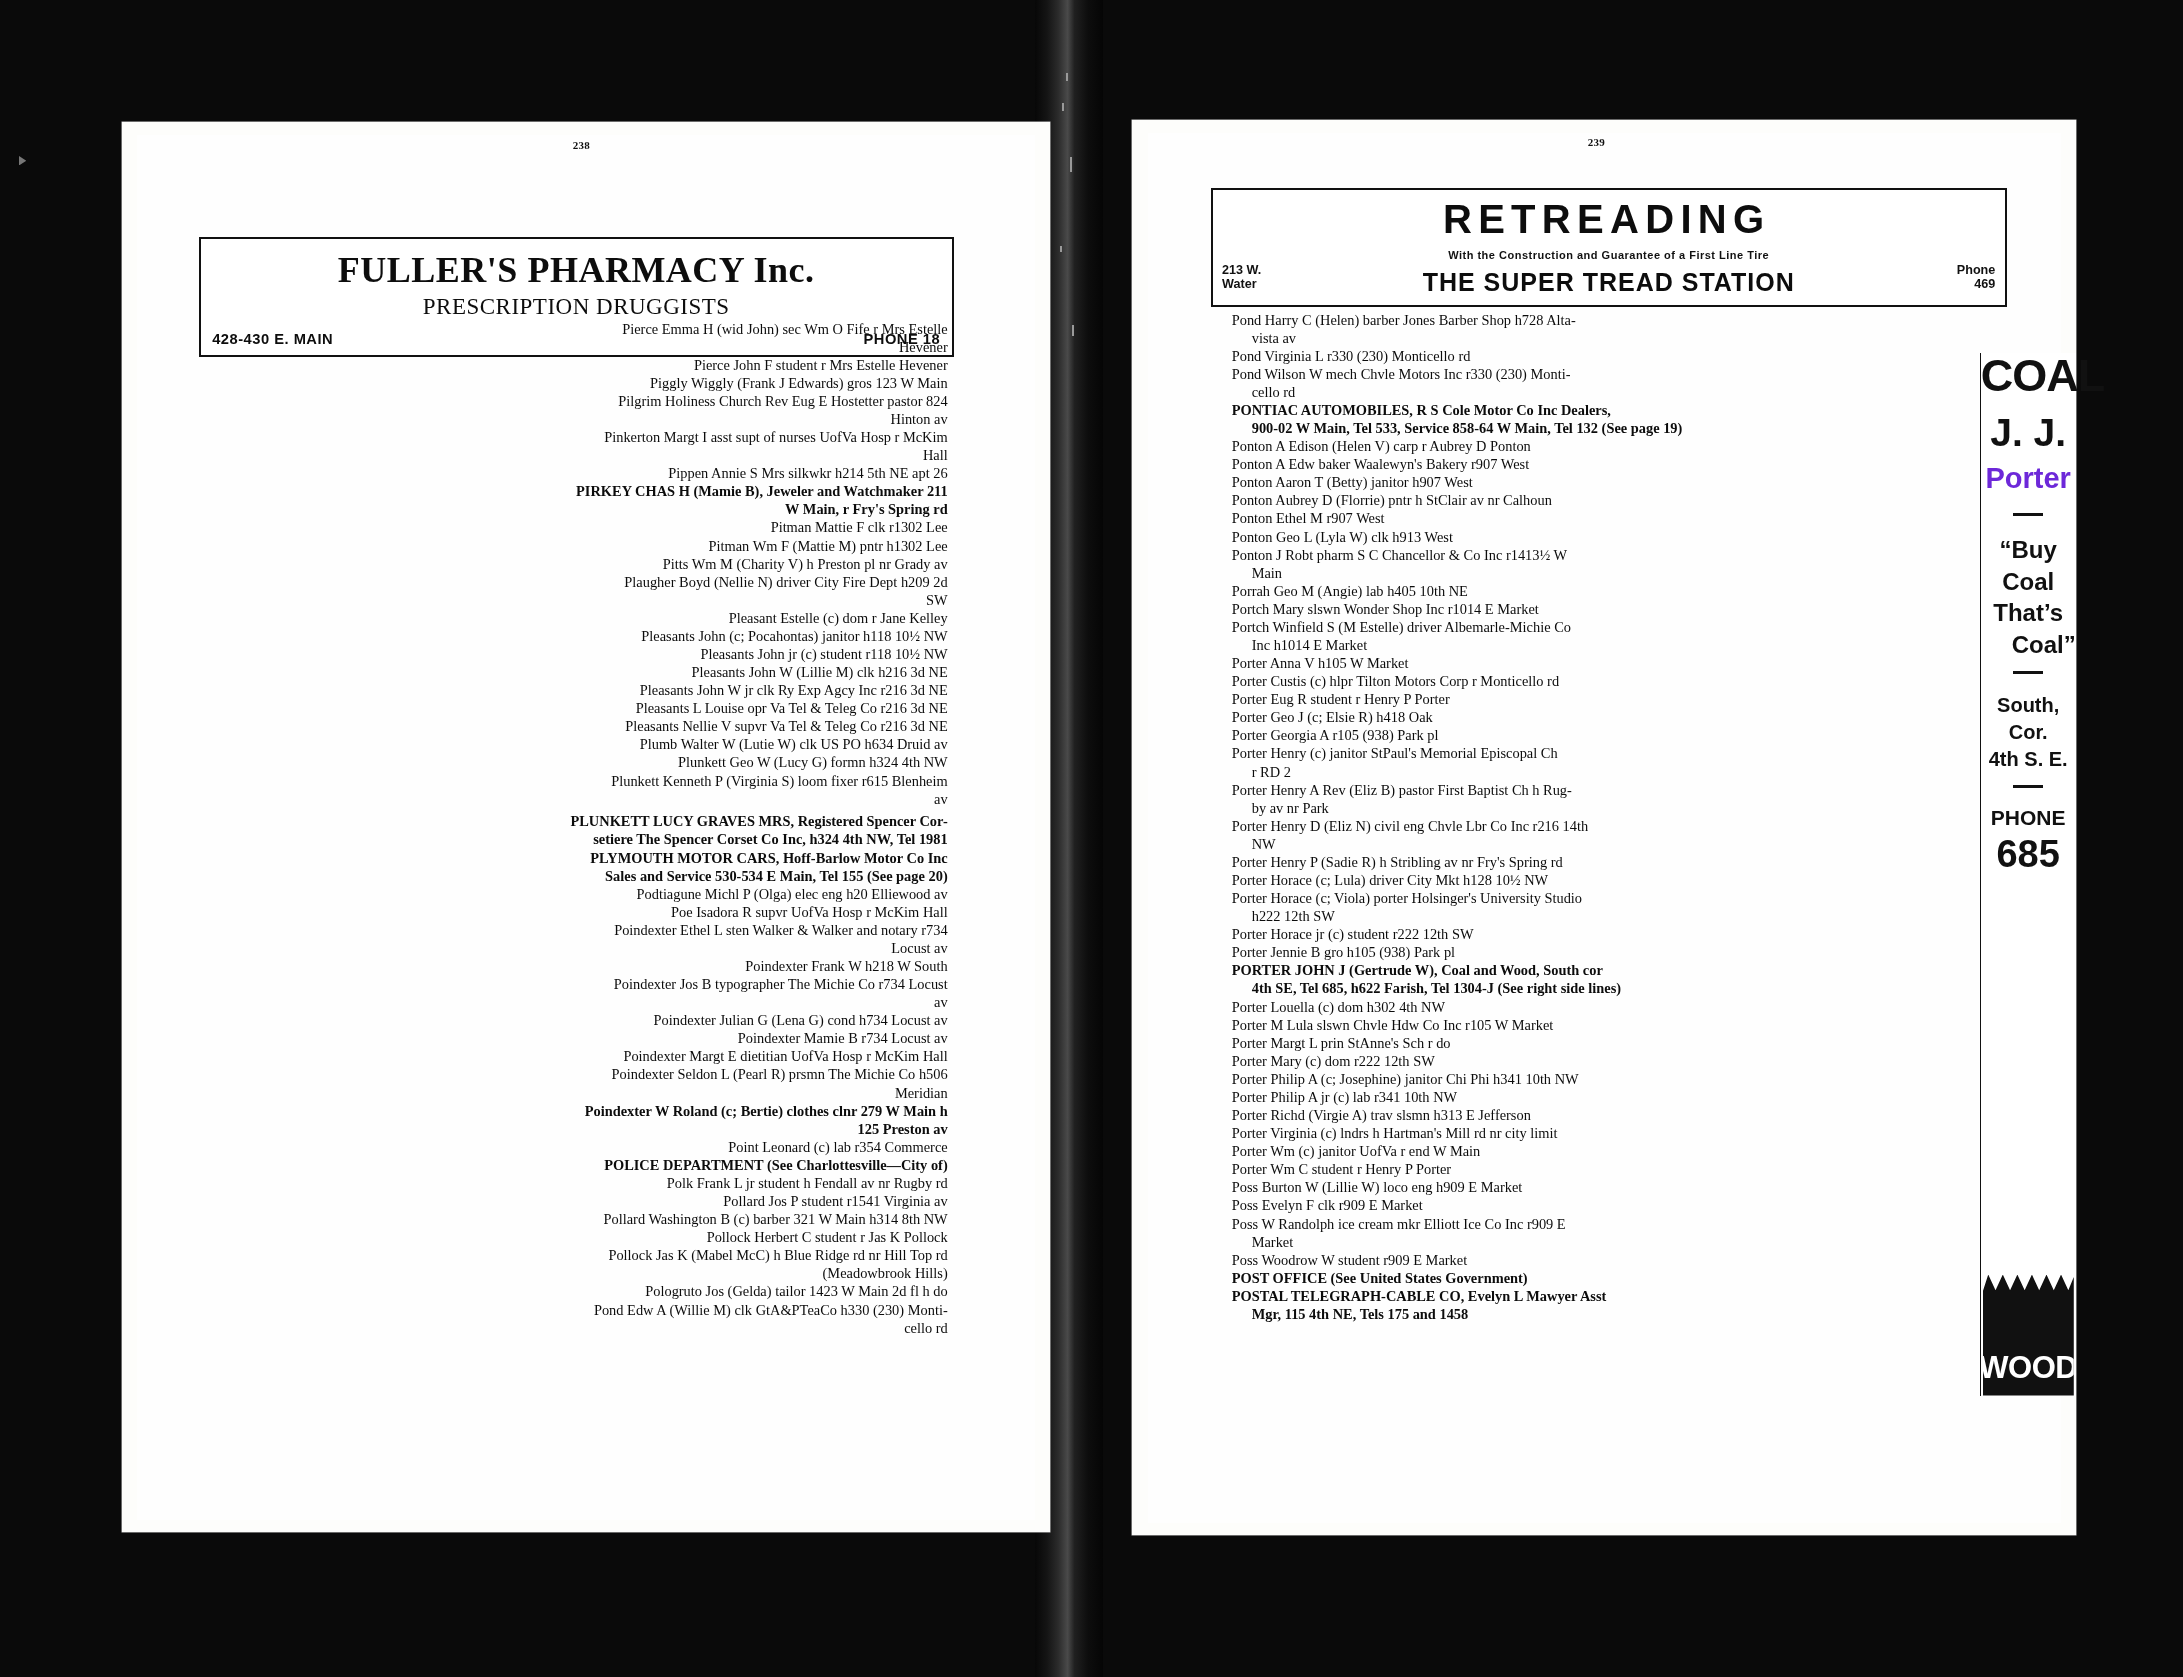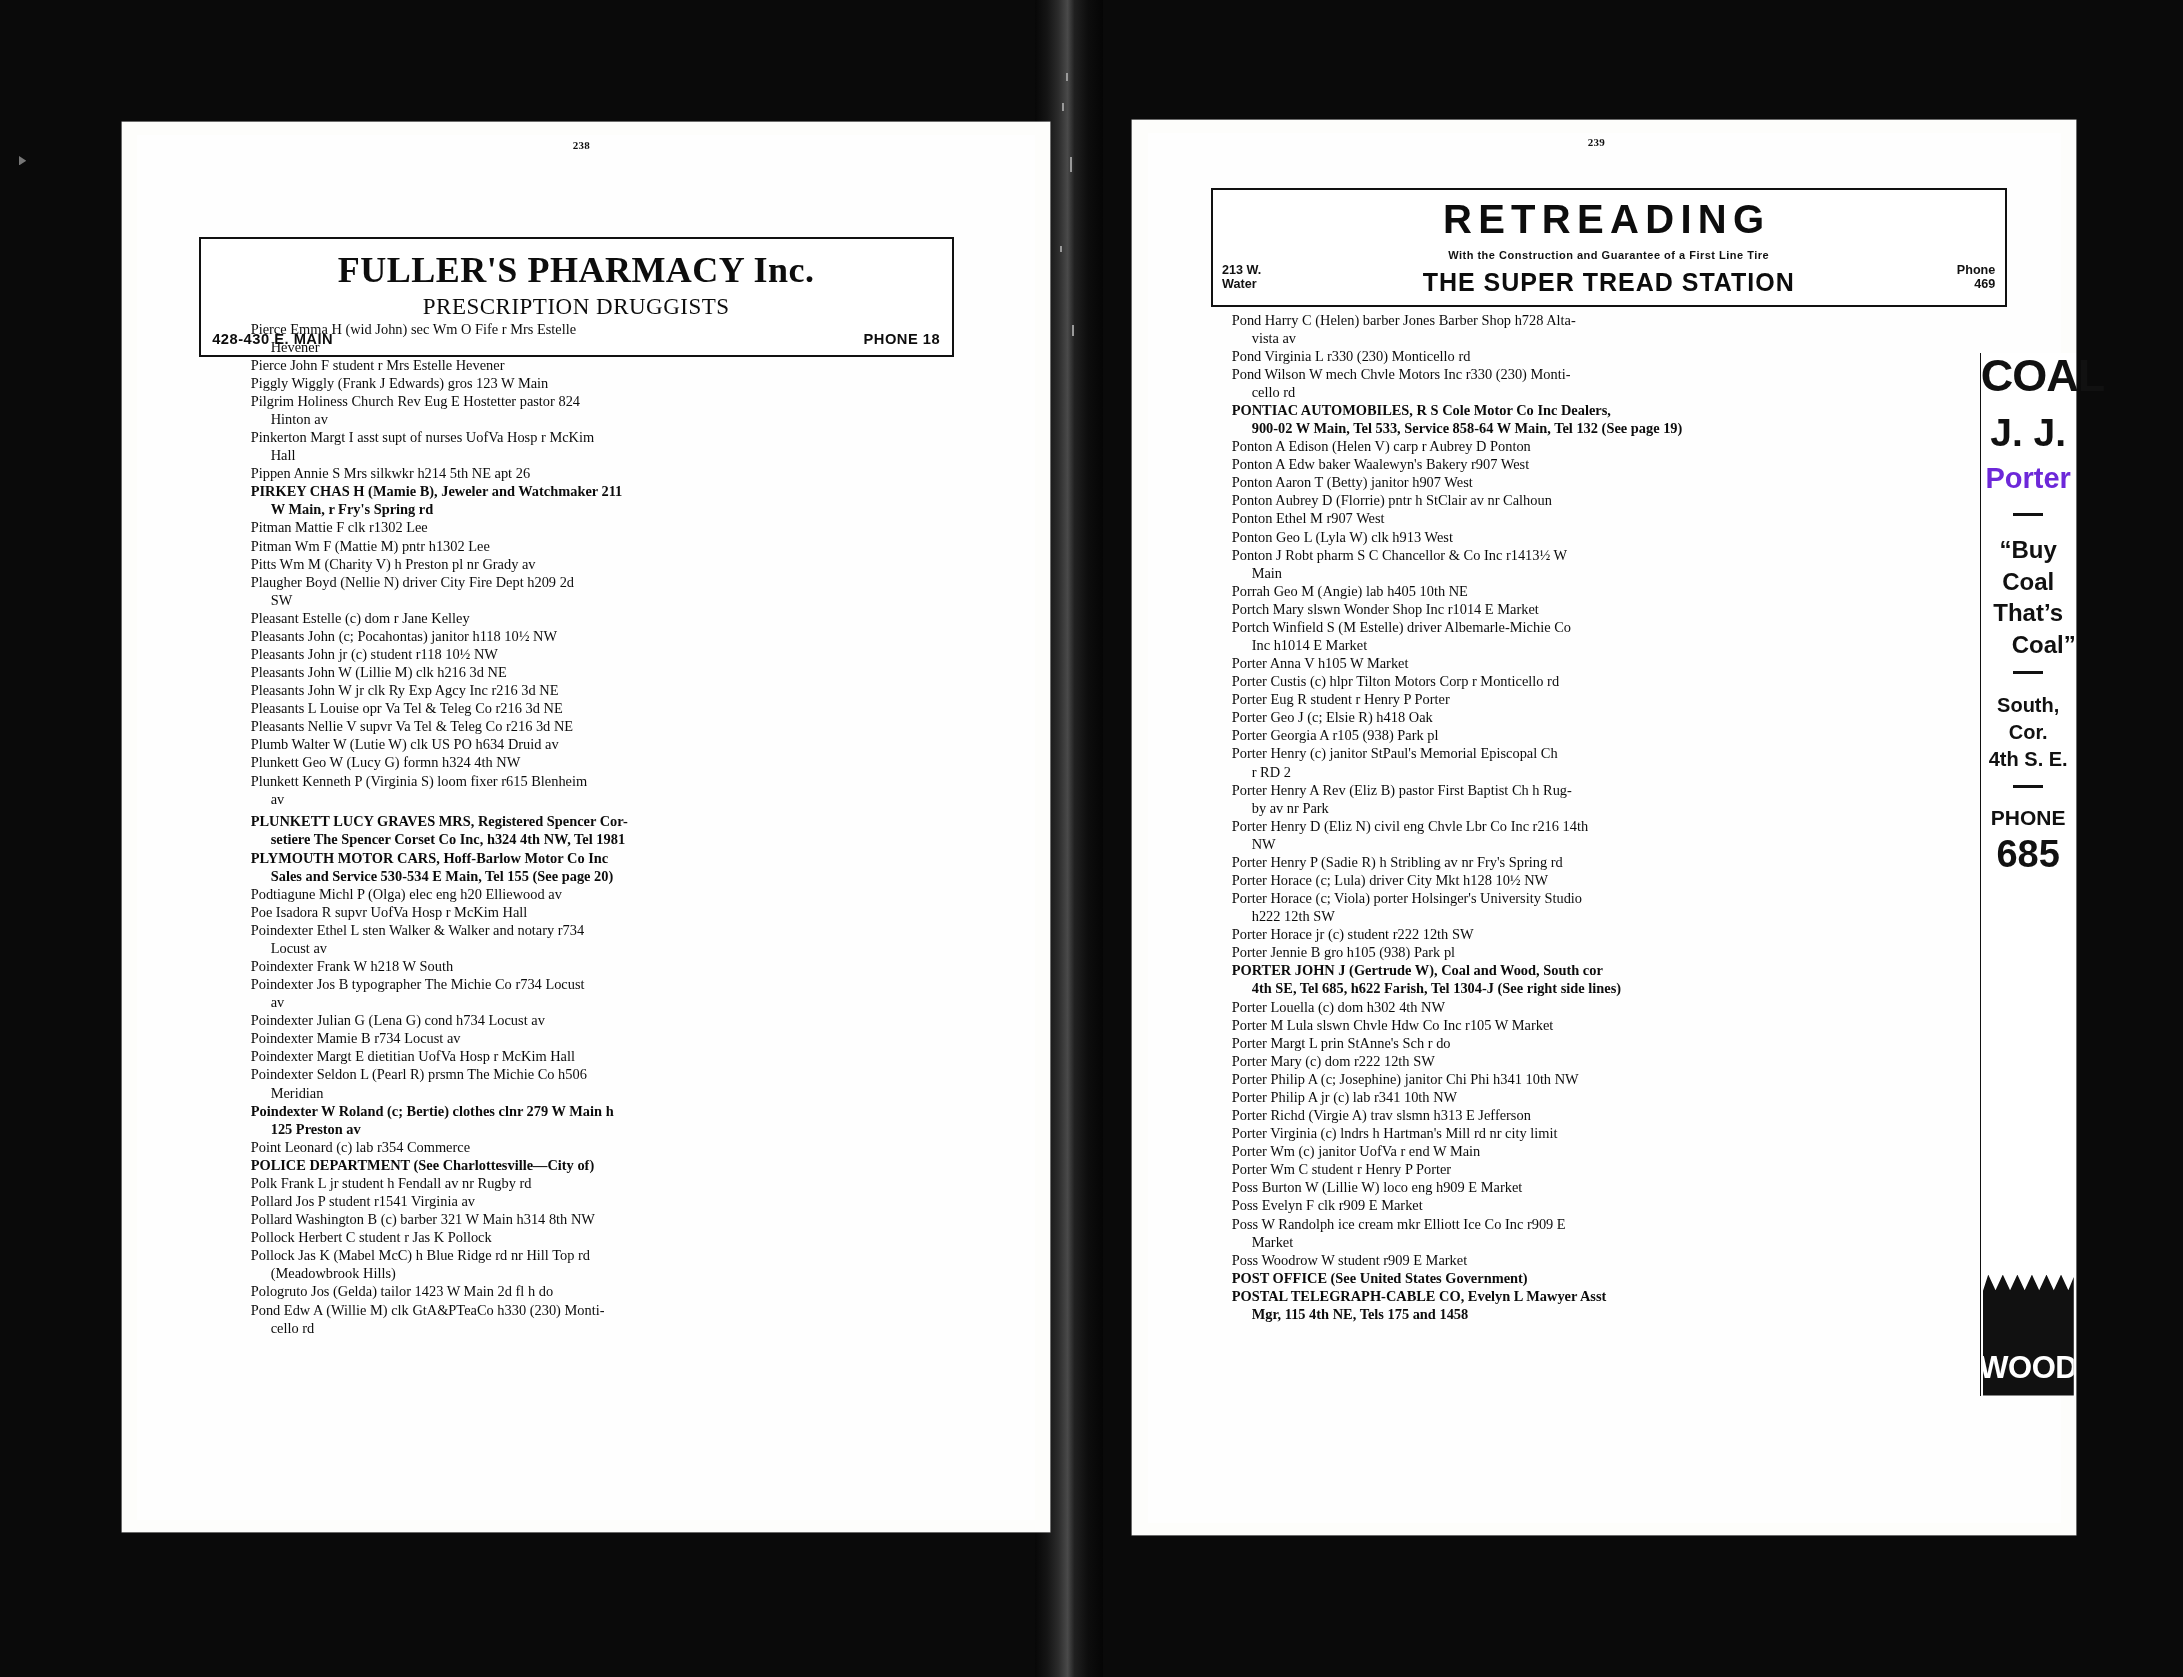--- a/index.html
+++ b/index.html
@@ -204,21 +204,21 @@
   .listing .e .cont {
     display: block;
     padding-left: 20px;
   }
   .listing .e.bold {
     font-weight: bold;
   }
   .listing .e.gap {
     margin-top: 4.7px;
   }
-  .left-list { left: 114px; top: 185px; width: 697px; }
+  .left-list { left: 114px; top: 185px; width: 697px; text-align: right; }
   .right-list { left: 84px; top: 178px; width: 734px; }
 
   
   .coal-ad {
     position: absolute;
     left: 832px;
     top: 220px;
     width: 95px;
     height: 1043px;
     background: #fff;

